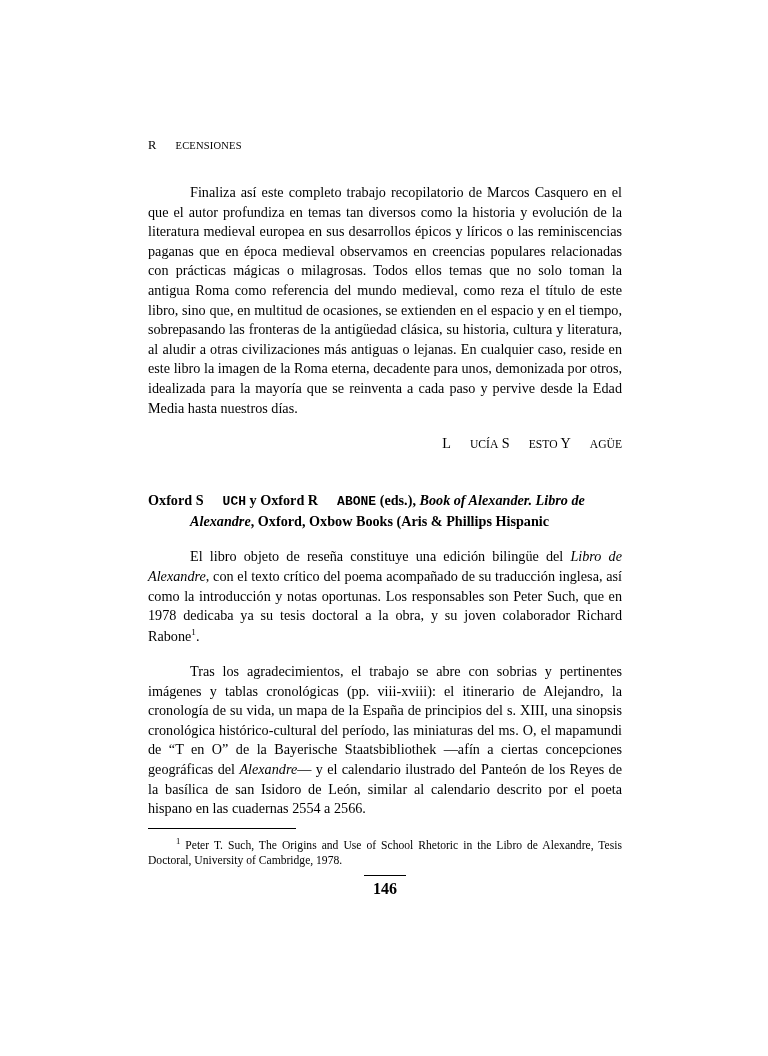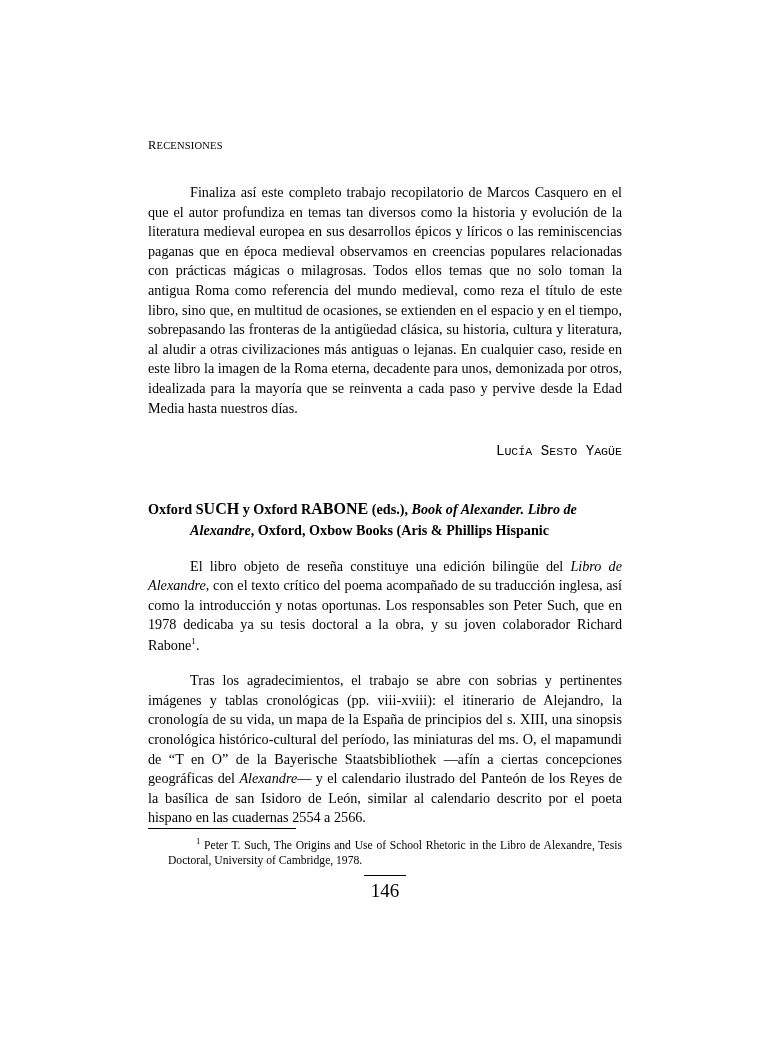--- a/index.html
+++ b/index.html
@@ -31,25 +31,24 @@
   }
   p.body {
     font-size: 14.2px;
     line-height: 1.38;
     text-align: justify;
     margin: 16px 0 0 0;
     text-indent: 42px;
     hyphens: none;
   }
   .signature {
-    margin-top: 24px;
+    margin-top: 16px;
     text-align: right;
     font-size: 14.2px;
     line-height: 1.38;
-    font-family: Liberation Mono, monospace;
   }
   .signature .name .smallcaps {
     font-size: 11.6px;
   }
   .ref-head {
     margin-top: 36px;
     font-size: 14.2px;
     line-height: 1.42;
     text-align: justify;
     font-weight: bold;
@@ -59,21 +58,22 @@
     display: block;
     text-indent: 0;
     padding-left: 42px;
   }
   .ref-head .firstline {
     display: block;
     text-indent: -42px;
     padding-left: 42px;
   }
   .ref-head .smallcaps {
-    font-size: 16px;
+    font-size: 13px;
+    font-family: Liberation Mono, monospace;
   }
   .ref-head i {
     font-style: italic;
   }
   .para-gap {
     margin-top: 16px;
   }
   .footnote-area {
     position: absolute;
     left: 148px;
@@ -85,48 +85,49 @@
     height: 1px;
     background: #000;
     margin-left: 0;
     margin-bottom: 7px;
   }
   .footnote {
     font-size: 11.6px;
     line-height: 1.32;
     text-align: justify;
     text-indent: 28px;
-    margin-left: 20px;
   }
   .footnote sup {
     font-size: 8.6px;
     vertical-align: super;
   }
   .page-number-wrap {
     position: absolute;
     left: 148px;
     top: 875px;
     width: 474px;
     text-align: center;
   }
   .pn-rule {
     width: 42px;
     height: 1px;
     background: #000;
     margin: 0 auto 4px auto;
   }
   .page-number {
-    font-size: 19px;
+    font-size: 16px;
+    font-weight: bold;
   }
   sup.fnmark {
     font-size: 9.2px;
     vertical-align: super;
   }
   .smallcaps {
     text-transform: uppercase;
+    padding-left: 19px;
   }
   i { font-style: italic; font-family: Liberation Serif, serif; }
 </style>
 </head>
 <body>
 
 <div class="page">
 
   <div class="running-head">
     <span>R</span><span class="smallcaps">ecensiones</span>

